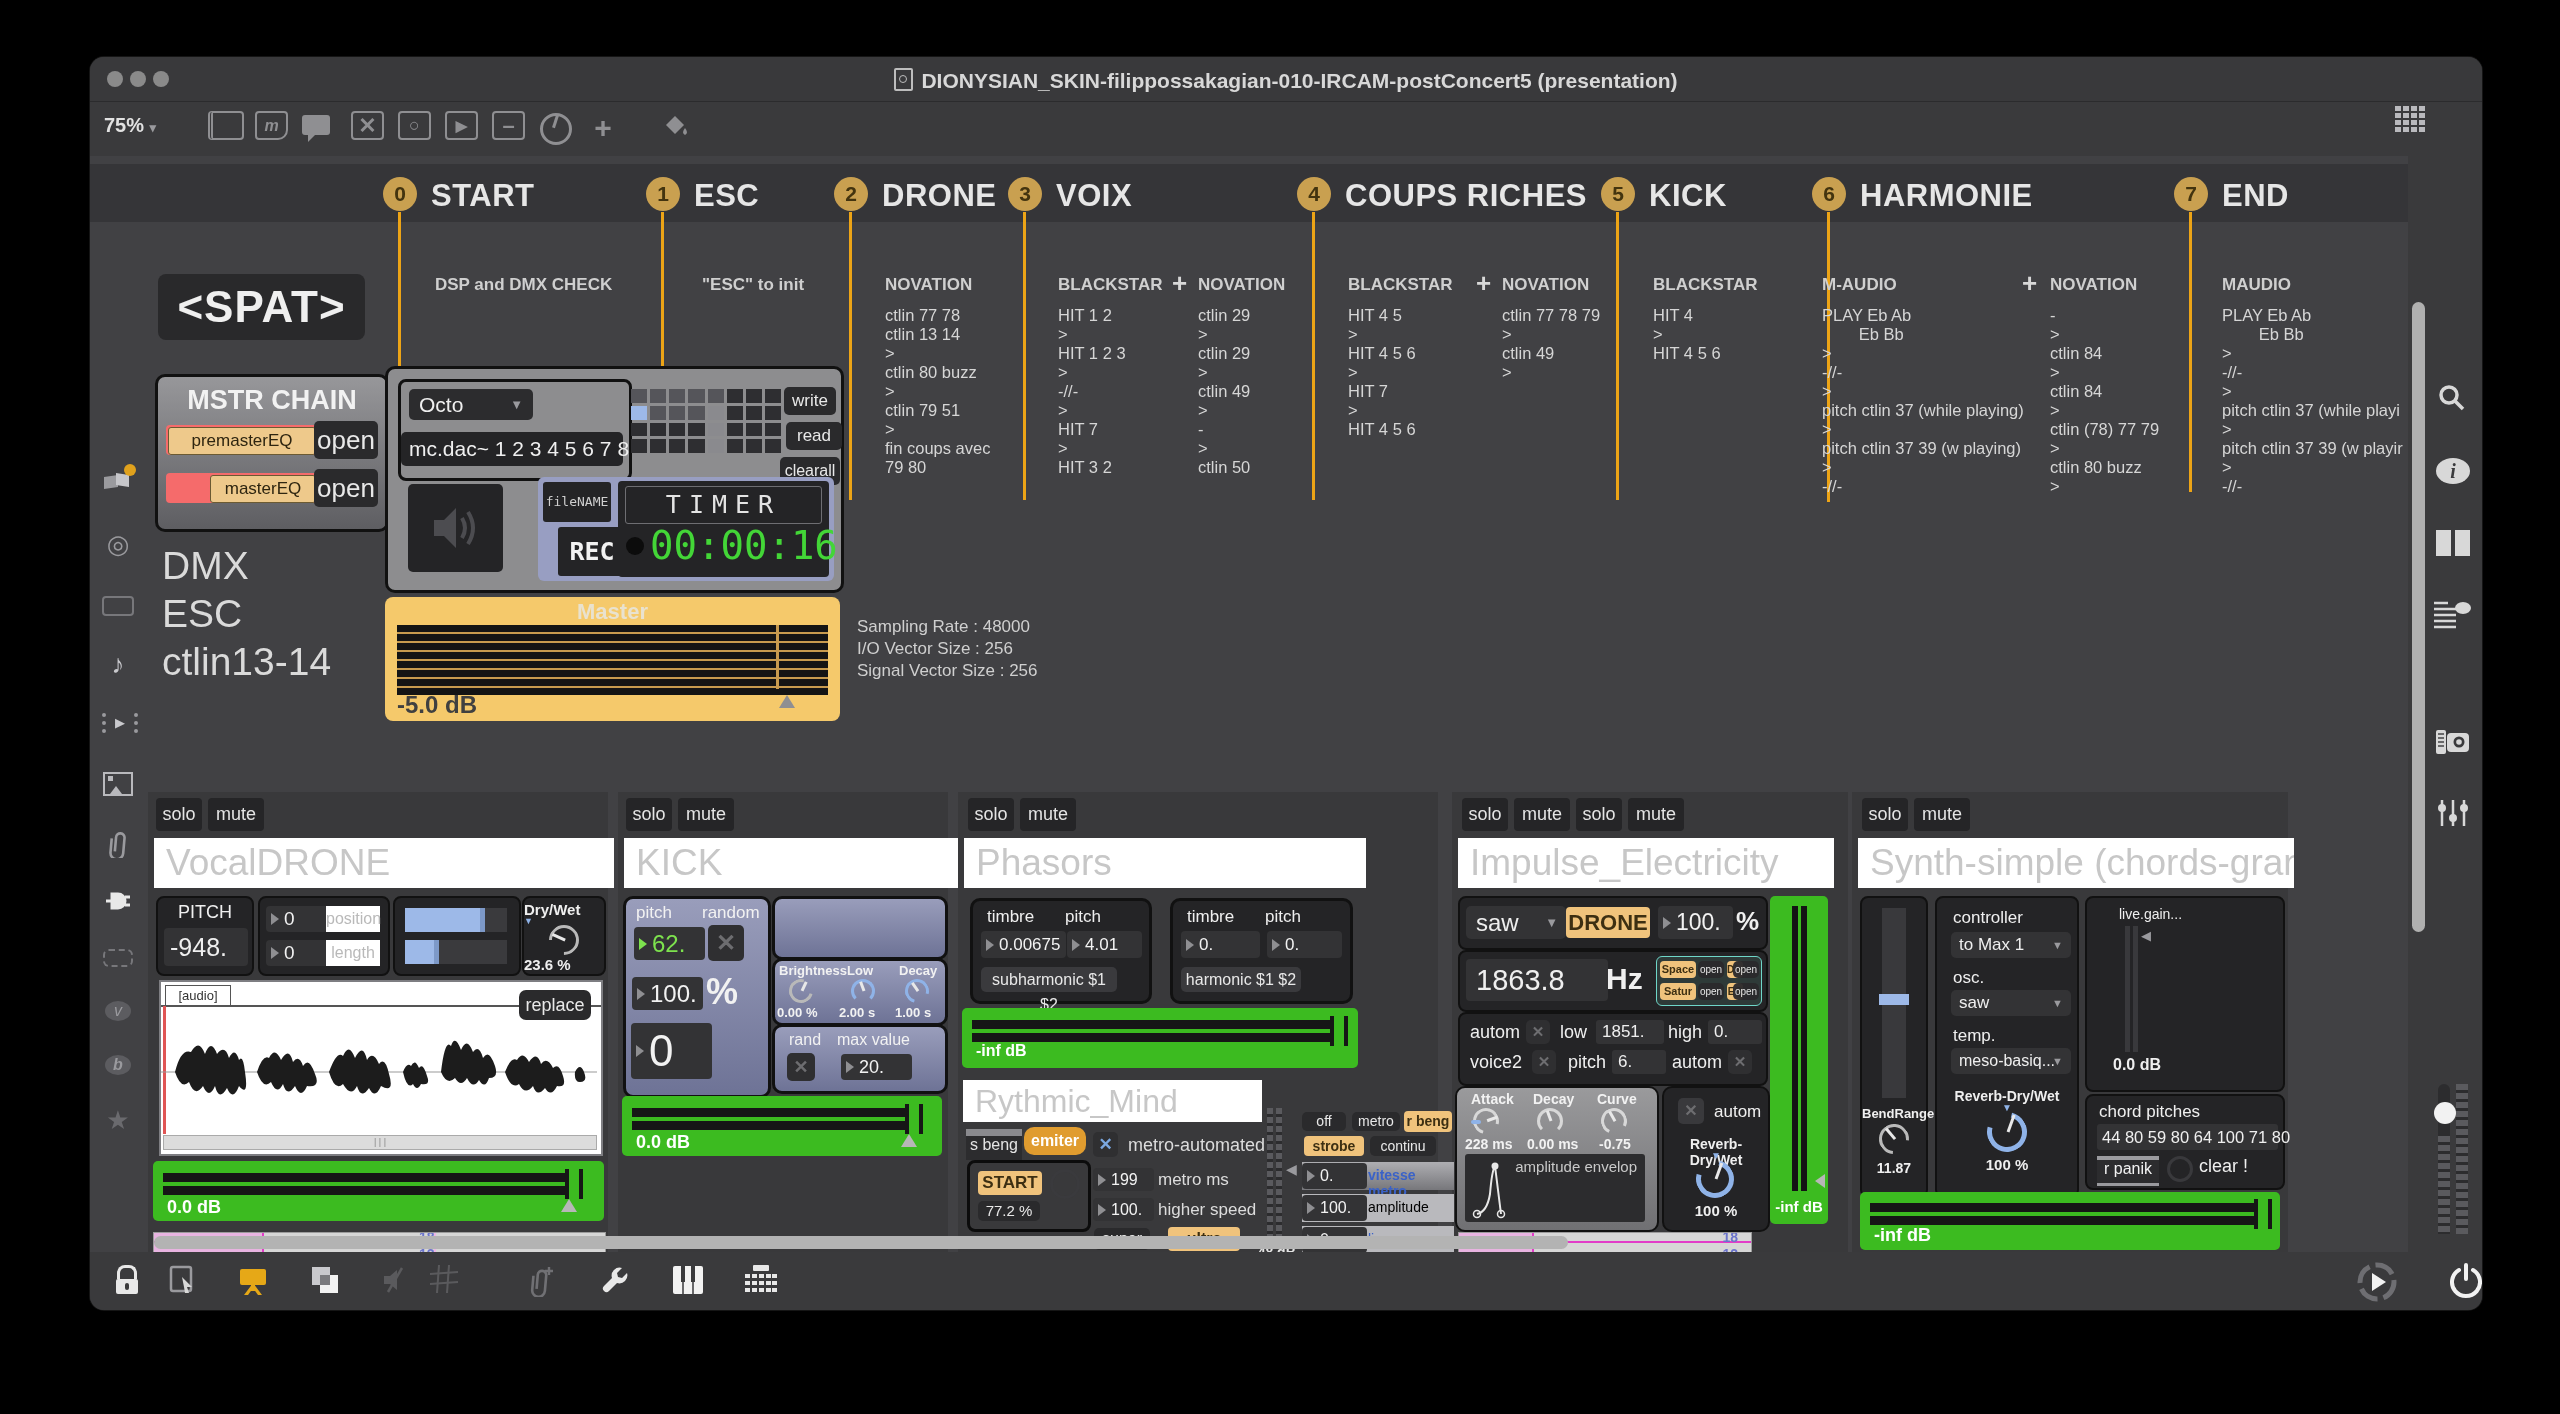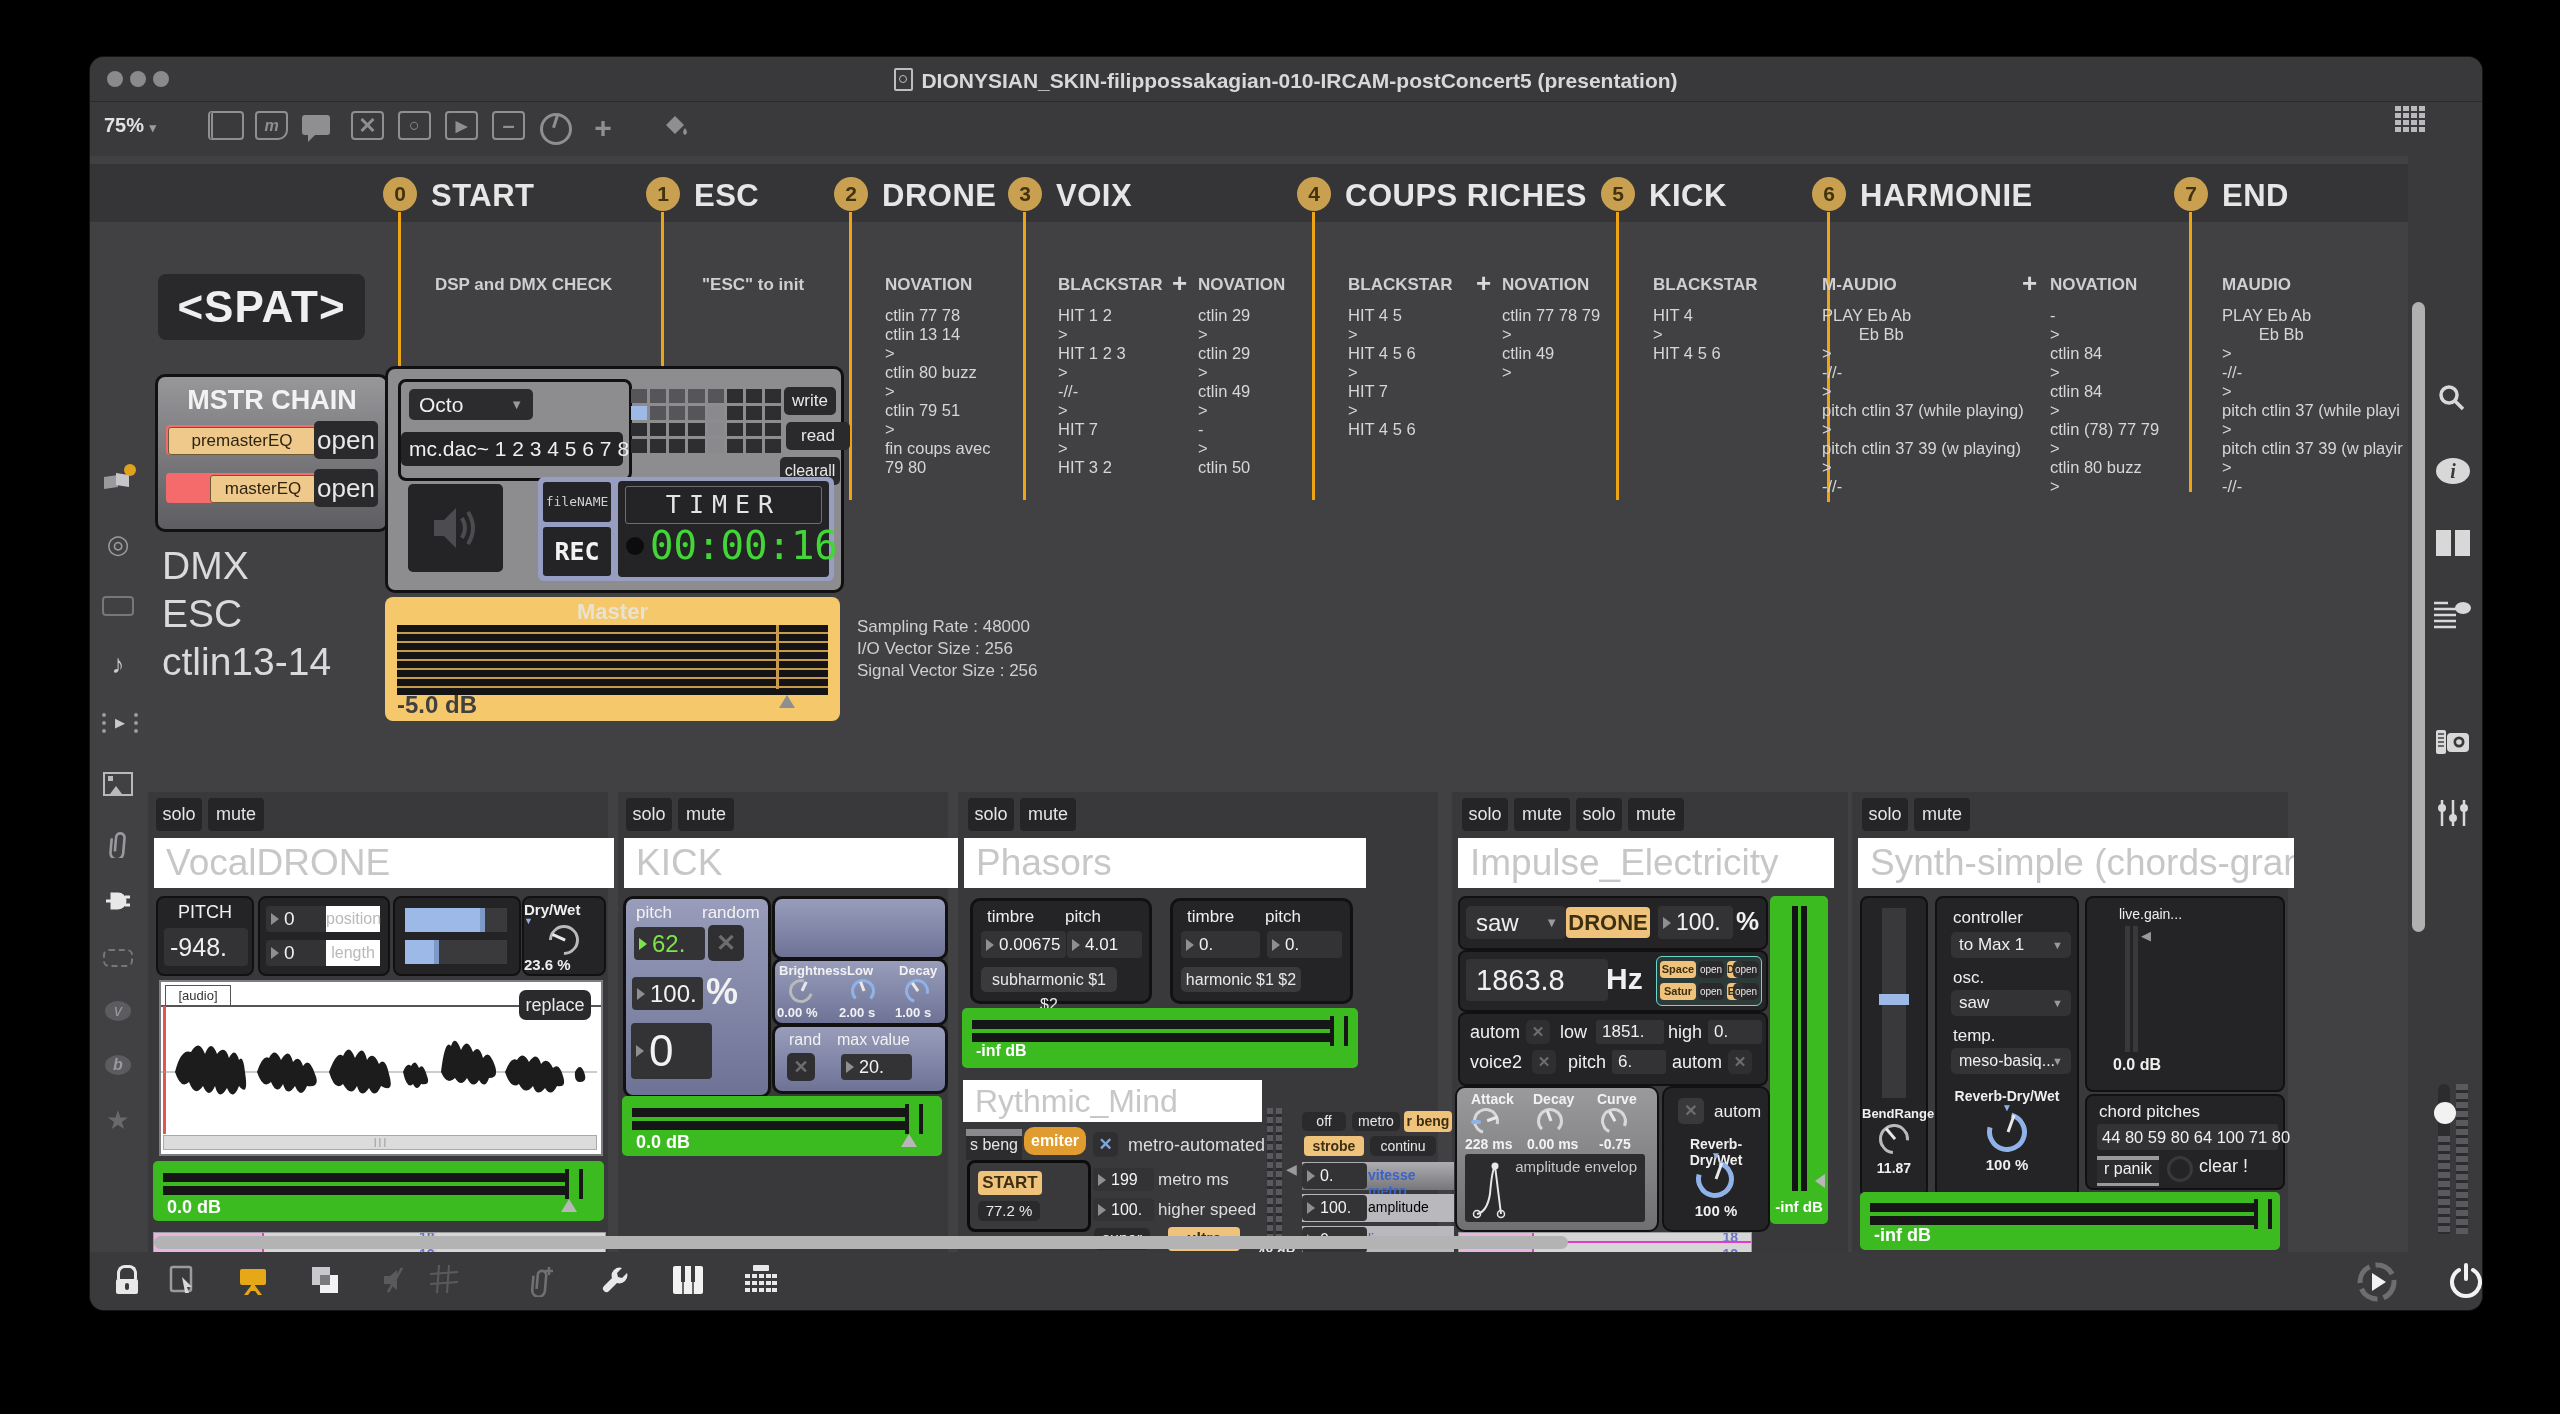--- a/index.html
+++ b/index.html
@@ -342,31 +342,31 @@
           <div style="background:#2e2e31"></div>
             <div style="background:#2e2e31"></div>
             <div style="background:#2e2e31"></div>
             <div style="background:#2e2e31"></div>
             <div style="background:#8a8a8e"></div>
             <div style="background:#2e2e31"></div>
             <div style="background:#2e2e31"></div>
             <div style="background:#2e2e31"></div>
         </div>
         <div class="ab dkbtn" style="left:396px;top:18px;width:52px;height:28px;font-size:17px;line-height:28px;">write</div>
-        <div class="ab dkbtn" style="left:398px;top:53px;width:64px;height:28px;font-size:17px;line-height:28px;">read</div>
+        <div class="ab dkbtn" style="left:398px;top:53px;width:56px;height:28px;font-size:17px;line-height:28px;">read</div>
         <div class="ab dkbtn" style="left:392px;top:88px;width:60px;height:28px;font-size:16px;line-height:28px;">clearall</div>
         <div class="ab dk2" style="left:20px;top:115px;width:95px;height:88px;">
           <svg width="60" height="60" viewBox="0 0 60 60" style="margin:14px auto;">
               <path d="M8 22 h10 L30 10 V50 L18 38 H8 Z" fill="#4c4c50"></path>
               <path d="M36 20 q6 10 0 20 M42 14 q10 16 0 32" stroke="#4c4c50" stroke-width="4" fill="none"></path>
             </svg>
         </div>
         <div class="ab" style="left:150px;top:108px;width:296px;height:104px;background:#989ec2;border-radius:6px;">
           <div class="ab" style="left:5px;top:5px;width:68px;height:40px;background:#242426;border-radius:3px;color:#cfcfcf;font-family:'DejaVu Sans Mono',monospace;font-size:13px;text-align:center;line-height:40px;">fileNAME</div>
-          <div class="ab" style="left:5px;top:50px;width:68px;height:49px;background:#242426;border-radius:3px;color:#f2f2f2;font-family:'DejaVu Sans Mono',monospace;font-size:25px;font-weight:bold;text-align:center;line-height:49px;">REC</div>
+          <div class="ab" style="left:20px;top:50px;width:68px;height:49px;background:#242426;border-radius:3px;color:#f2f2f2;font-family:'DejaVu Sans Mono',monospace;font-size:25px;font-weight:bold;text-align:center;line-height:49px;">REC</div>
           <div class="ab" style="left:80px;top:4px;width:211px;height:96px;background:#242426;border-radius:4px;">
             <div class="ab" style="left:7px;top:5px;width:195px;height:36px;border:1.5px solid #6e6e72;border-radius:3px;color:#e4e4e4;font-family:'DejaVu Sans Mono',monospace;font-size:25px;letter-spacing:8px;text-align:center;line-height:36px;">TIMER</div>
             <div class="ab" style="left:8px;top:56px;width:18px;height:18px;border-radius:50%;background:#0c0c0c;"></div>
             <div class="ab" style="left:32px;top:42px;font-family:'DejaVu Sans Mono',monospace;font-size:39px;color:#43d637;">00:00:16</div>
           </div>
         </div>
       </div>
 
       <div class="ab" style="left:295px;top:441px;width:455px;height:124px;background:#f5c96b;border-radius:8px;">
         <div class="ab" style="width:100%;text-align:center;top:2px;font-size:22px;font-weight:bold;color:#e9e2cf;">Master</div>

